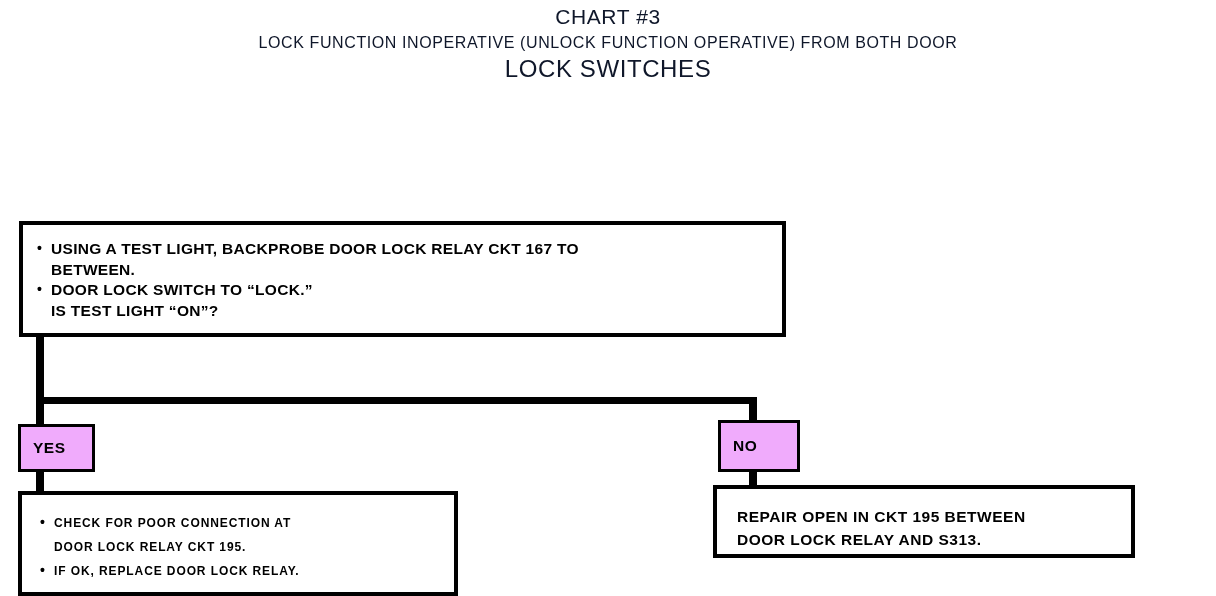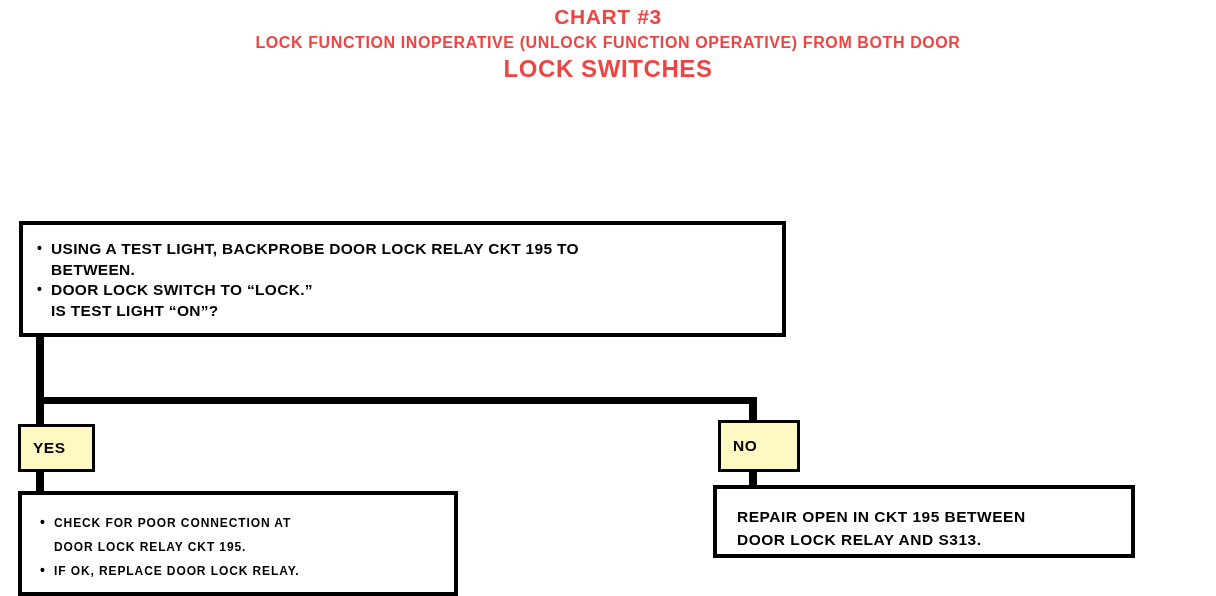--- a/index.html
+++ b/index.html
@@ -22,23 +22,23 @@
 
   
   .title-block {
     position: absolute;
     left: 0;
     top: 4px;
     width: 1216px;
     text-align: center;
   }
   .title-line {
-    font-weight: bold;
+    font-weight: normal;
     letter-spacing: 0.6px;
-    color: #ef4444;
+    color: #0f172a;
     line-height: 26px;
     white-space: nowrap;
   }
   .title-line.l1 { font-size: 21px; }
   .title-line.l2 { font-size: 16px; }
   .title-line.l3 { font-size: 24px; }
 
   
   .box {
     position: absolute;
@@ -85,21 +85,21 @@
     line-height: inherit;
   }
   .bullets li .sub {
     display: block;
     padding-left: 0;
   }
 
   
   .label-box {
     position: absolute;
-    background: #fef9c3;
+    background: #f0abfc;
     border: 3px solid #000000;
     box-sizing: border-box;
     display: flex;
     align-items: center;
   }
   .label-box span {
     font-weight: bold;
     font-size: 15.5px;
     letter-spacing: 0.5px;
     padding-left: 12px;
@@ -175,21 +175,21 @@
   <div class="conn" id="conn-horizontal"></div>
   <div class="conn" id="conn-yes-down"></div>
   <div class="conn" id="conn-no-up"></div>
   <div class="conn" id="conn-yes-to-res"></div>
   <div class="conn" id="conn-no-to-res"></div>
 
   <div class="box" id="question-box">
     <div class="box-inner">
       <ul class="bullets">
         <li>
-          <span>USING A TEST LIGHT, BACKPROBE DOOR LOCK RELAY CKT 195 TO</span>
+          <span>USING A TEST LIGHT, BACKPROBE DOOR LOCK RELAY CKT 167 TO</span>
           <span class="sub">BETWEEN.</span>
         </li>
         <li>
           <span>DOOR LOCK SWITCH TO “LOCK.”</span>
           <span class="sub">IS TEST LIGHT “ON”?</span>
         </li>
       </ul>
     </div>
   </div>
 

